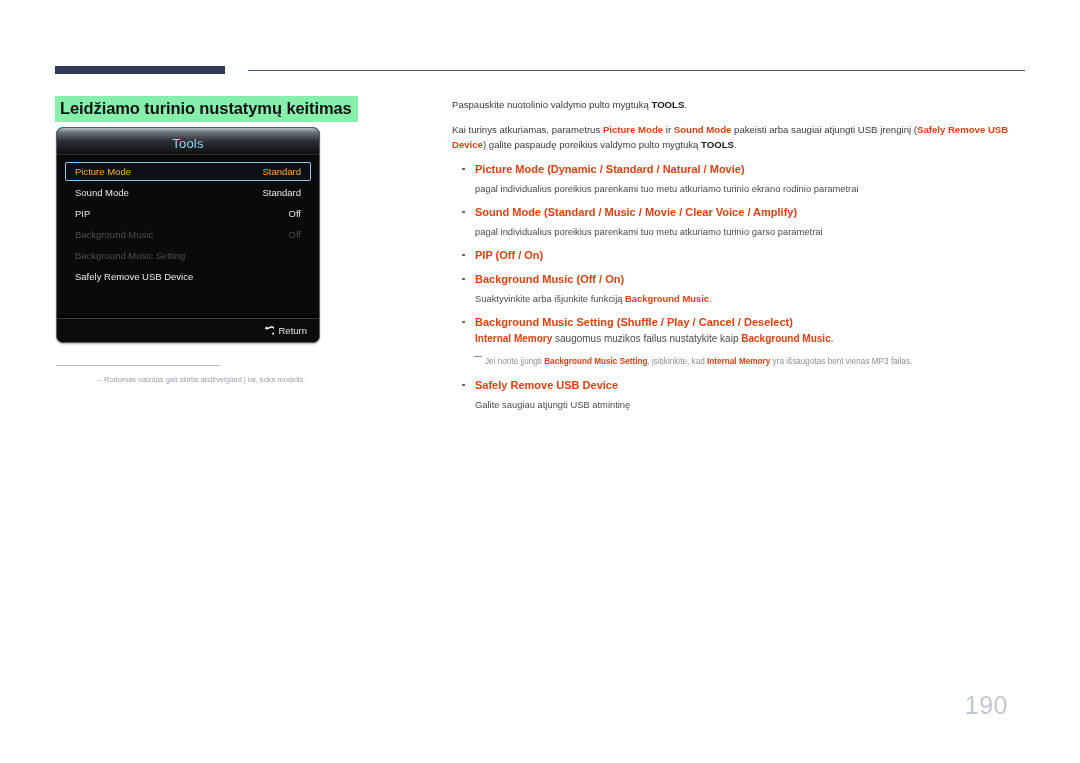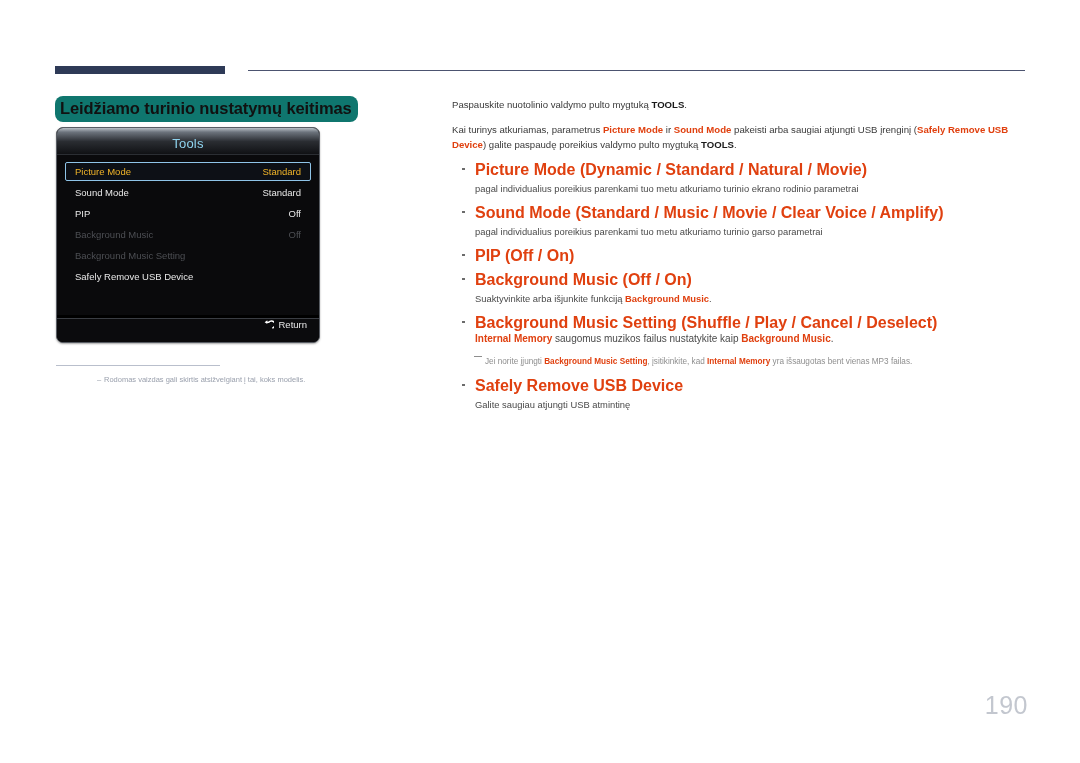--- a/index.html
+++ b/index.html
@@ -43,25 +43,24 @@
   }
 
   
   #page-title {
     position: absolute;
     left: 55px;
     top: 96px;
     font-size: 16.5px;
     font-weight: bold;
     color: #111111;
-    background: #0f766e;
+    background: #86efac;
     padding: 3px 6px 4px 5px;
     letter-spacing: -0.1px;
     white-space: nowrap;
-    border-radius: 8px;
   }
 
   
   #osd-panel {
     position: absolute;
     left: 56px;
     top: 127px;
     width: 264px;
     height: 216px;
     background: #000000;
@@ -119,21 +118,21 @@
 
   #osd-footer {
     position: absolute;
     left: 0;
     bottom: 0;
     width: 100%;
     height: 24px;
     background: #0b0b0d;
     border-top: 1px solid #3a3d43;
     display: flex;
-    align-items: flex-start;
+    align-items: center;
     justify-content: flex-end;
     box-sizing: border-box;
     padding-right: 12px;
   }
   #osd-return {
     display: flex;
     align-items: center;
     gap: 4px;
     font-size: 9.5px;
     color: #e8e8e8;
@@ -193,21 +192,21 @@
   ul.bullets > li::before {
     content: "";
     position: absolute;
     left: 10px;
     top: 6px;
     width: 2.5px;
     height: 2.5px;
     background: #6b6b6b;
   }
   .bullet-head {
-    font-size: 16px;
+    font-size: 11px;
     line-height: 15px;
     color: #e0400f;
     font-weight: bold;
   }
   .bullet-head .paren { font-weight: bold; color: #e0400f; }
   .bullet-desc {
     font-size: 9.4px;
     line-height: 15px;
     color: #4a4a4a;
     margin-top: 4px;
@@ -233,21 +232,21 @@
     top: 1px;
     width: 8px;
     height: 1.4px;
     background: #8e8e8e;
   }
   .note-line .b-red { color: #e0400f; }
 
   
   #page-number {
     position: absolute;
-    right: 52px;
+    right: 72px;
     bottom: 43px;
     font-size: 25px;
     color: #c3c7cf;
     letter-spacing: 0.5px;
   }
 </style>
 </head>
 <body>
 
 <div id="header-rules">

